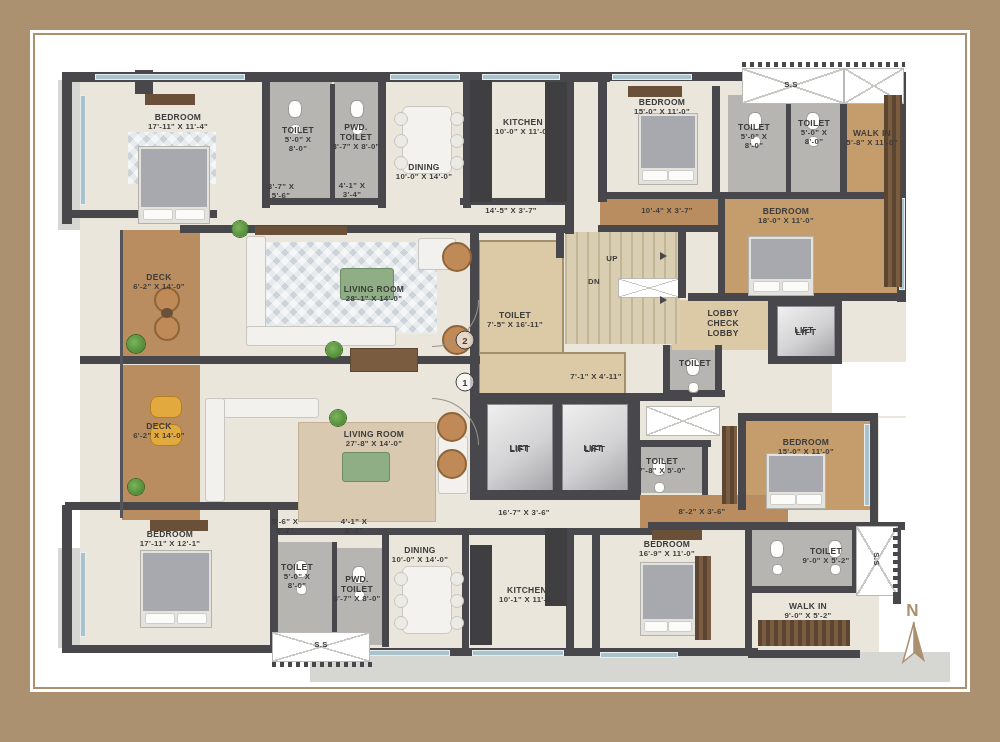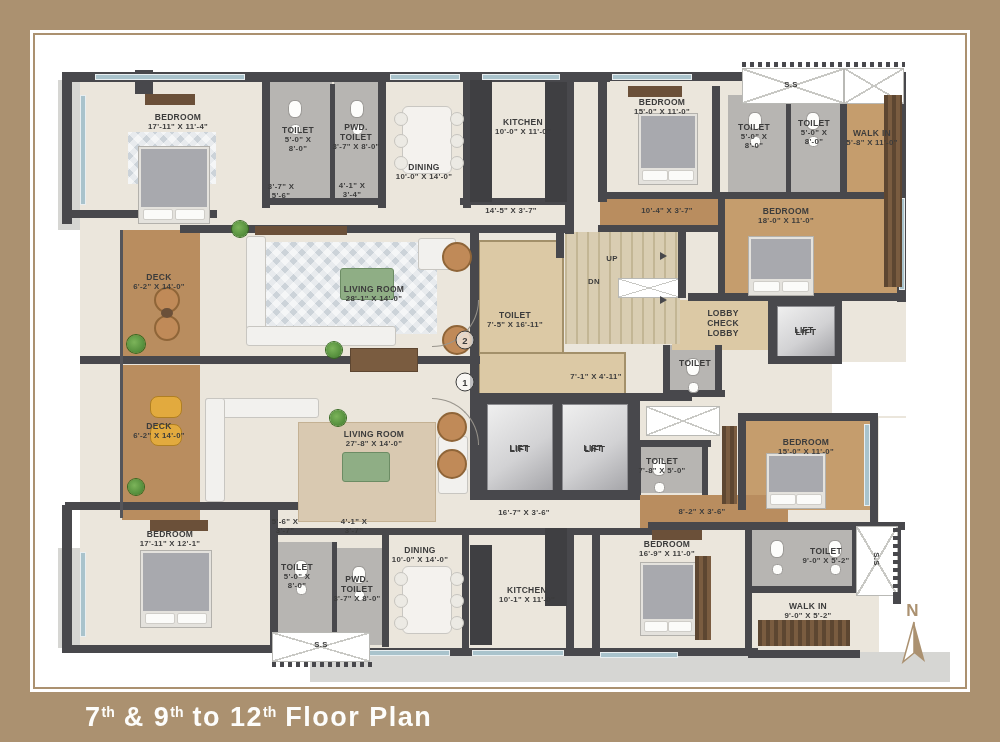--- a/index.html
+++ b/index.html
@@ -423,16 +423,13 @@
       <div class="dim-label" style="left: 612px; top: 259px; width: 30px;">UP</div>
       <div class="dim-label" style="left: 594px; top: 282px; width: 30px;">DN</div>
       <div class="circle-num" style="left: 465px; top: 340px;">2</div>
       <div class="circle-num" style="left: 465px; top: 382px;">1</div>
       <div class="compass-n" style="left: 913px; top: 611px;">N</div>
       <div class="abs" style="left: 896px; top: 620px; width: 36px; height: 44px;"><svg width="36" height="44" viewBox="0 0 36 44">
           <polygon points="18,2 7,42 18,33" fill="#ffffff" stroke="#ab9170" stroke-width="1.5"></polygon>
           <polygon points="18,2 29,42 18,33" fill="#ab9170"></polygon>
         </svg></div>
     </div>
-  <div class="footer">
-    <div class="footer-title" id="footer-title"><span>7</span><sup>th</sup><span> &amp; 9</span><sup>th</sup><span> to 12</span><sup>th</sup><span> Floor Plan</span></div>
-  </div>
 </div>
 
 </body></html>

